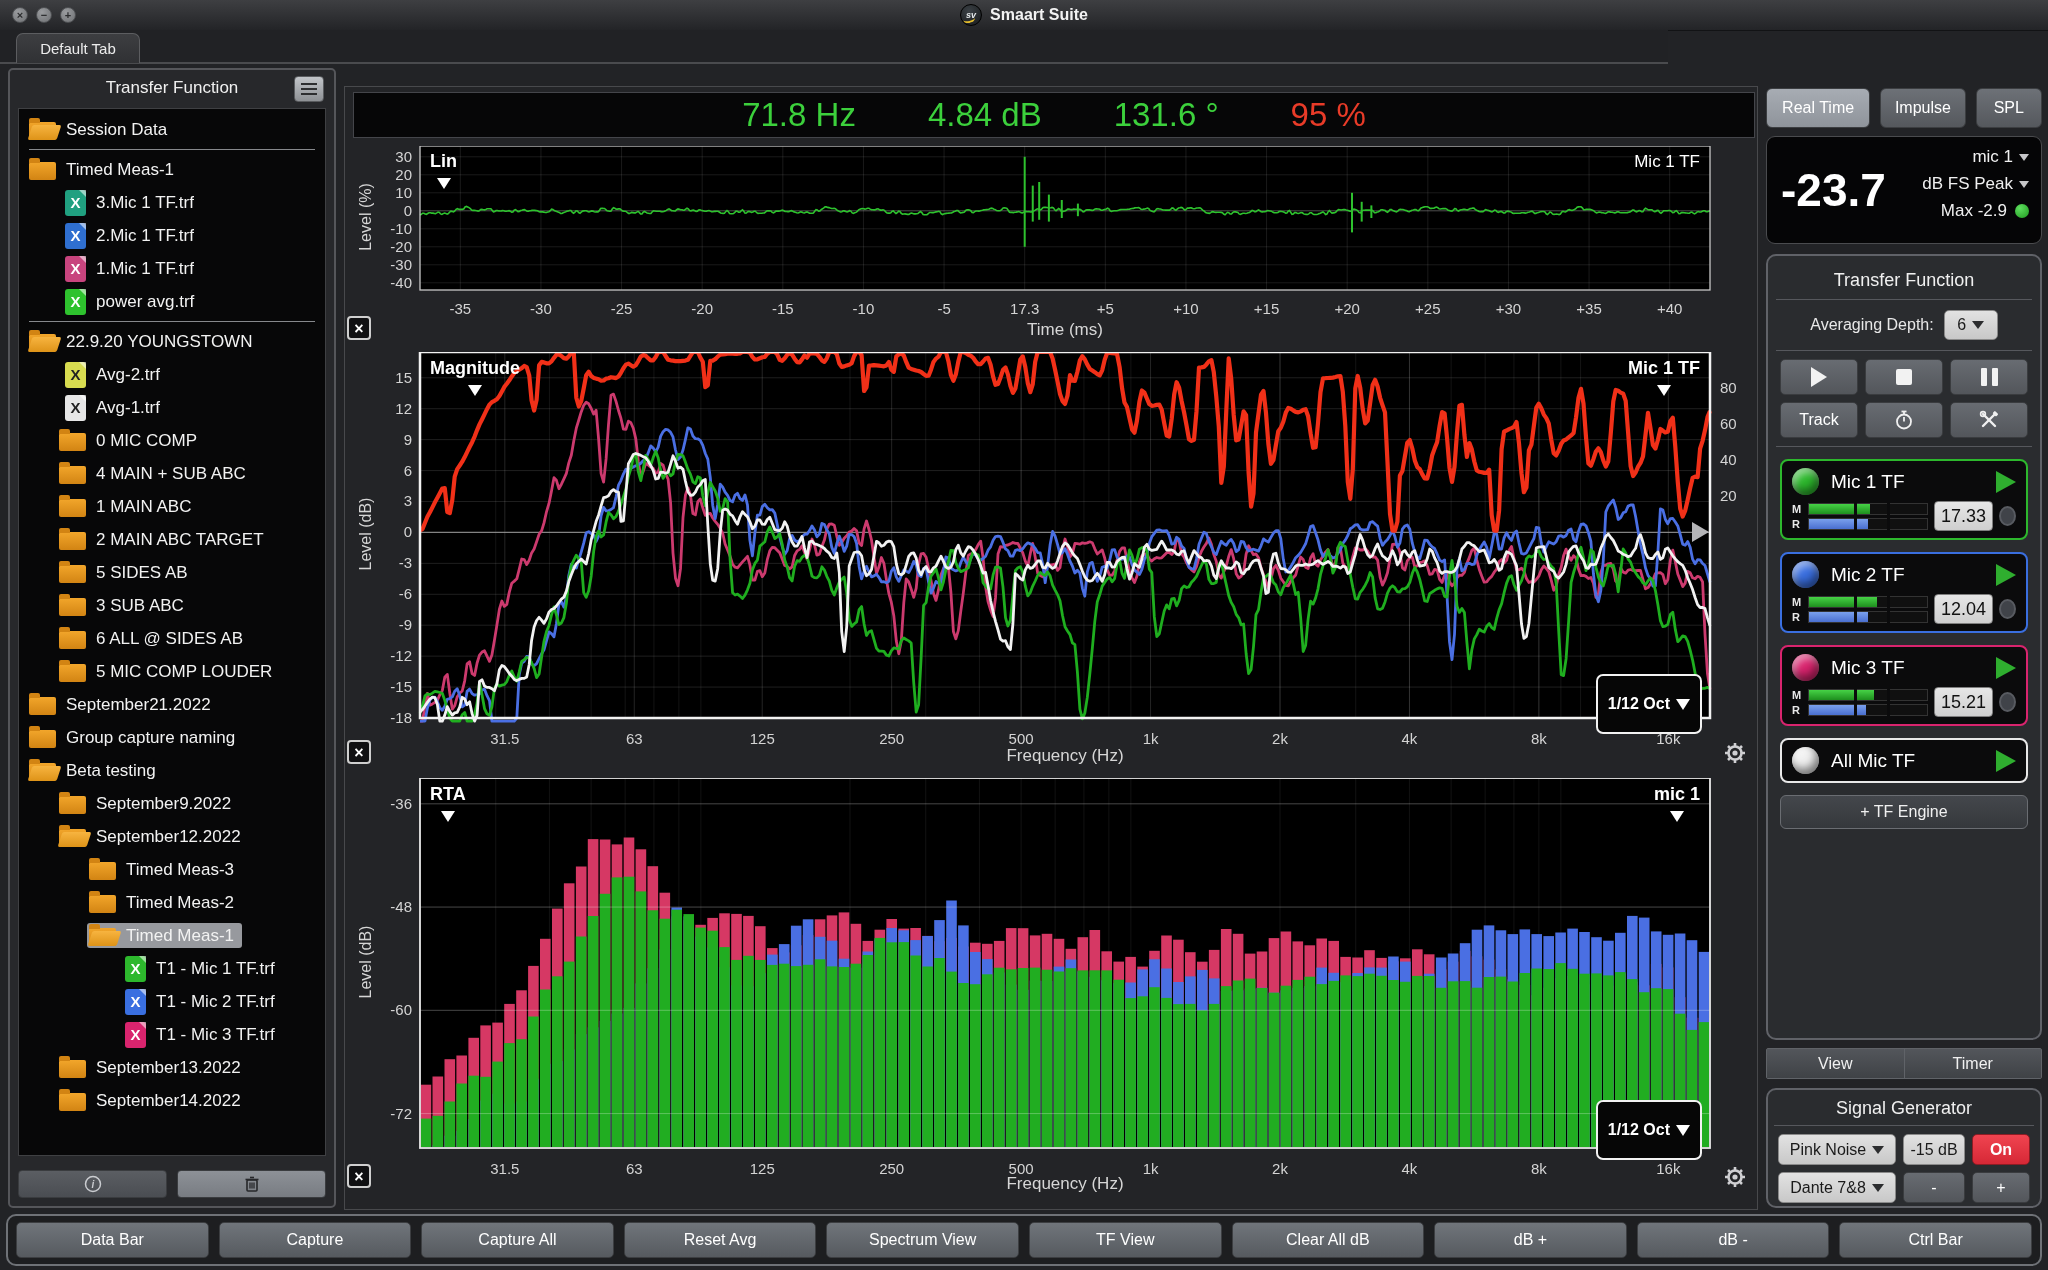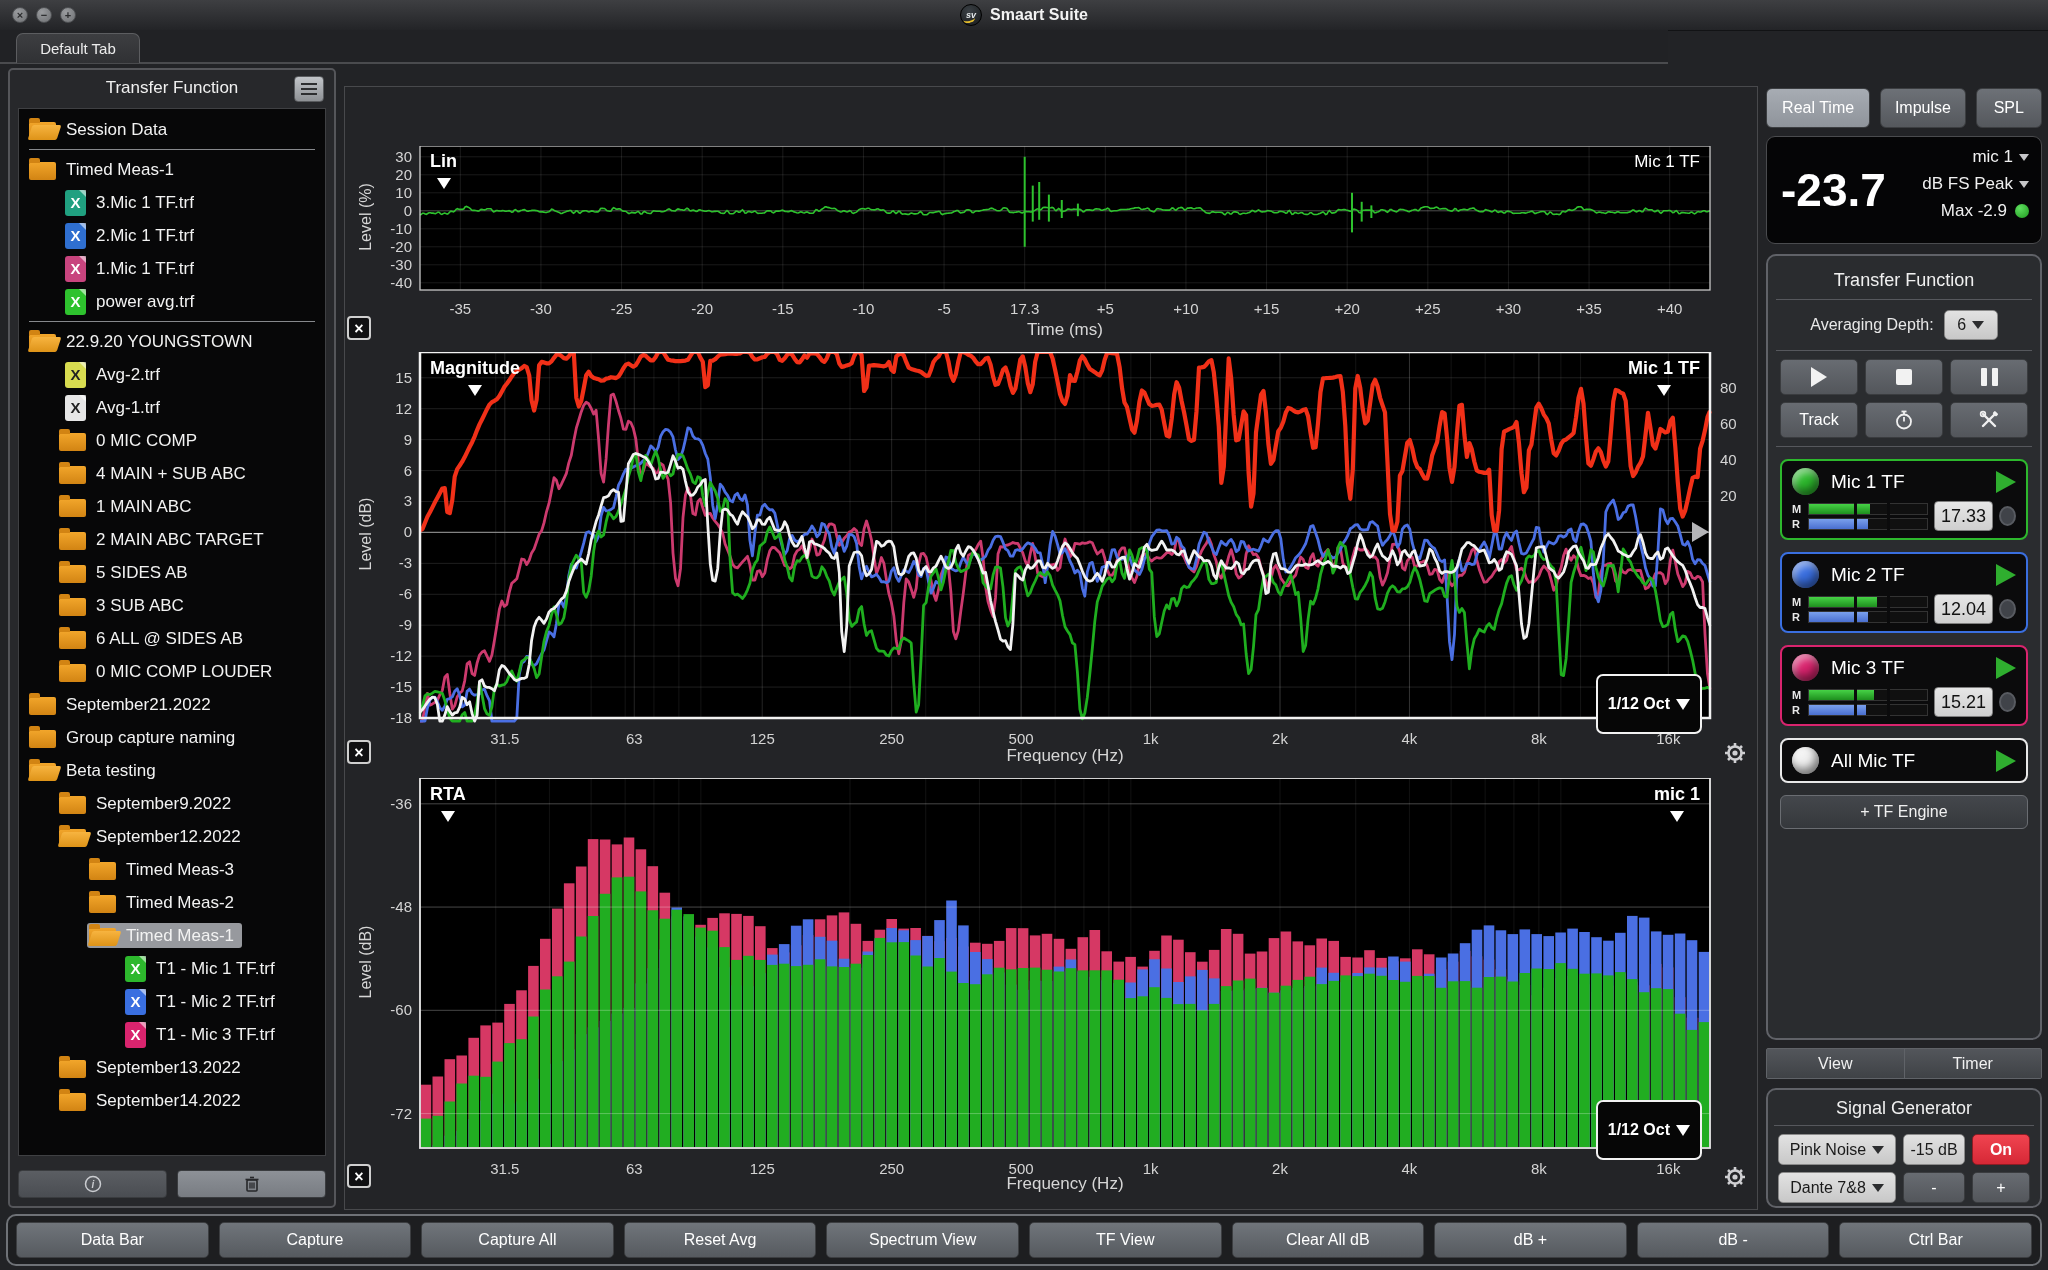--- a/index.html
+++ b/index.html
@@ -223,21 +223,21 @@
         </div>
         <div class="trow">
           <div class="rowin" style="margin-left: 38px;">
             <div class="icon-folder"></div>
             <span>6 ALL @ SIDES AB</span>
           </div>
         </div>
         <div class="trow">
           <div class="rowin" style="margin-left: 38px;">
             <div class="icon-folder"></div>
-            <span>0 MIC COMP LOUDER</span>
+            <span>5 MIC COMP LOUDER</span>
           </div>
         </div>
         <div class="trow">
           <div class="rowin" style="margin-left: 8px;">
             <div class="icon-folder"></div>
             <span>September21.2022</span>
           </div>
         </div>
         <div class="trow">
           <div class="rowin" style="margin-left: 8px;">
@@ -327,20 +327,26 @@
             <line x1="7" y1="7.5" x2="7" y2="13.5" stroke="#26272a" stroke-width="1.3"></line>
             <line x1="9" y1="7.5" x2="9" y2="13.5" stroke="#26272a" stroke-width="1.3"></line>
             <line x1="11" y1="7.5" x2="11" y2="13.5" stroke="#26272a" stroke-width="1.3"></line>
           </svg>
       </div>
     </div>
   </div>
 
   <div class="center"></div>
 
+  <div class="readout">
+    <span style="color:#3cd03c">71.8 Hz</span>
+    <span style="color:#3cd03c">4.84 dB</span>
+    <span style="color:#3cd03c">131.6 °</span>
+    <span style="color:#e83b28">95 %</span>
+  </div>
 
   <svg id="svg-ir" style="left:352px;top:146px" width="1404" height="200" viewBox="0 0 1404 200">
       <rect x="68" y="0" width="1290" height="144" fill="#000"></rect>
       <line x1="108.3125" y1="0" x2="108.3125" y2="144" stroke="#fff" stroke-opacity="0.10"></line>
       <line x1="188.9375" y1="0" x2="188.9375" y2="144" stroke="#fff" stroke-opacity="0.10"></line>
       <line x1="269.5625" y1="0" x2="269.5625" y2="144" stroke="#fff" stroke-opacity="0.10"></line>
       <line x1="350.1875" y1="0" x2="350.1875" y2="144" stroke="#fff" stroke-opacity="0.10"></line>
       <line x1="430.8125" y1="0" x2="430.8125" y2="144" stroke="#fff" stroke-opacity="0.10"></line>
       <line x1="511.4375" y1="0" x2="511.4375" y2="144" stroke="#fff" stroke-opacity="0.10"></line>
       <line x1="592.0625" y1="0" x2="592.0625" y2="144" stroke="#fff" stroke-opacity="0.10"></line>

